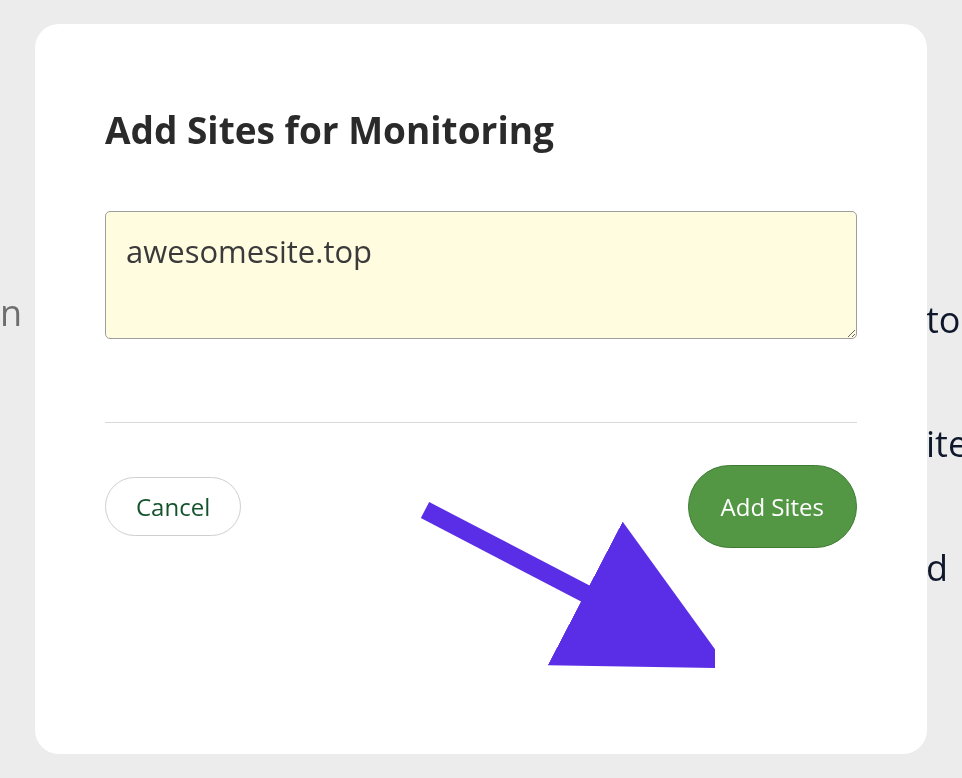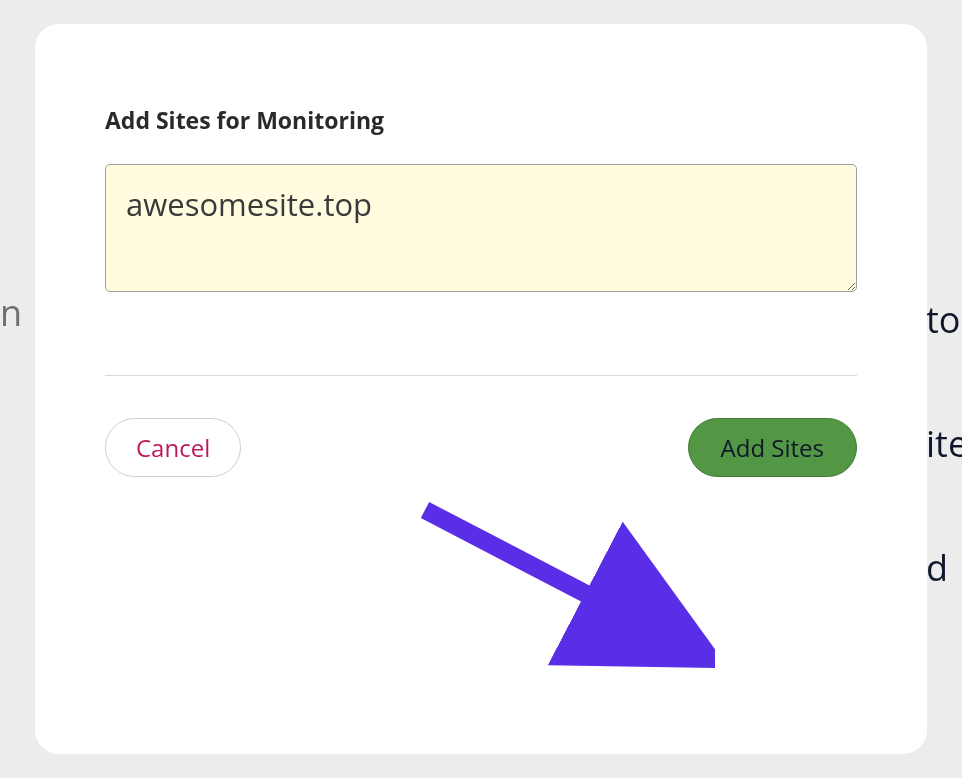--- a/index.html
+++ b/index.html
@@ -40,24 +40,24 @@
       position: absolute;
       left: 35px;
       top: 24px;
       width: 892px;
       height: 730px;
       background: #ffffff;
       border-radius: 24px;
       padding: 80px 70px 64px 70px;
     }
     .modal-title {
-      font-size: 23px;
+      font-size: 37px;
       font-weight: 700;
       color: #2a2a2a;
-      margin-bottom: 28px;
+      margin-bottom: 56px;
     }
     .site-input {
       width: 100%;
       height: 128px;
       background: #fffce0;
       border: 1px solid #9e9e9e;
       border-radius: 5px;
       padding: 18px 20px;
       font-size: 31px;
       color: #3a3a3a;
@@ -88,28 +88,28 @@
     }
     .btn {
       font-family: inherit;
       font-size: 24px;
       border-radius: 999px;
       padding: 12px 30px;
       cursor: pointer;
     }
     .btn-cancel {
       background: #ffffff;
-      color: #be185d;
+      color: #14532d;
       border: 1px solid #cfcfcf;
     }
     .btn-primary {
       background: #539745;
-      color: #0f172a;
+      color: #ffffff;
       border: 1px solid #3e7b33;
-      padding: 12px 32px;
+      padding: 24px 32px;
     }
     .arrow {
       position: absolute;
       left: 405px;
       top: 490px;
       pointer-events: none;
     }
   </style>
 </head>
 <body>

